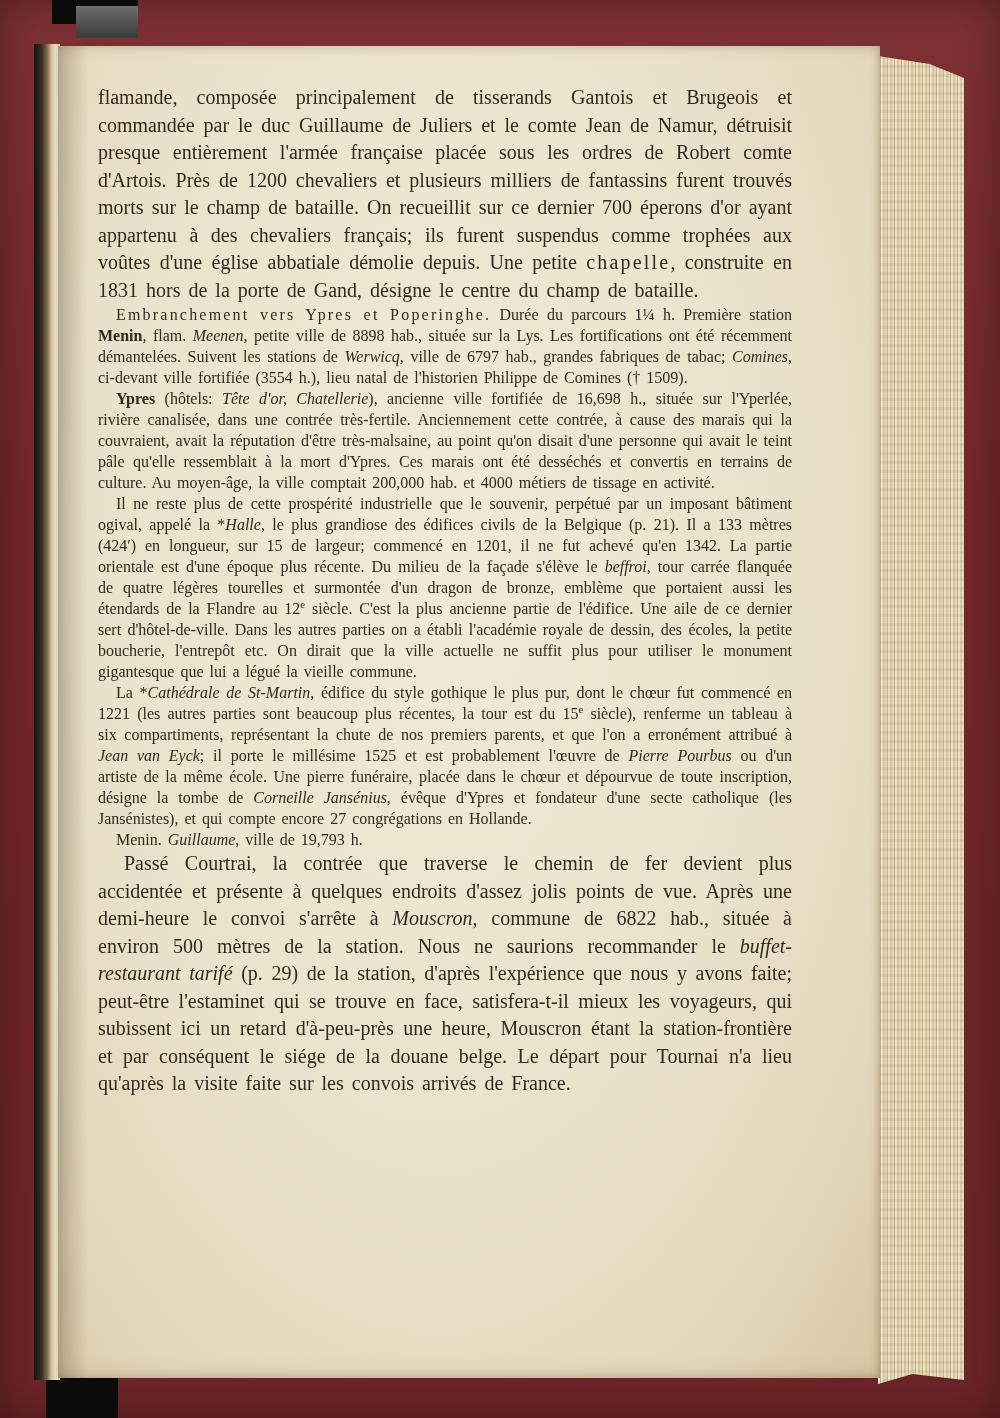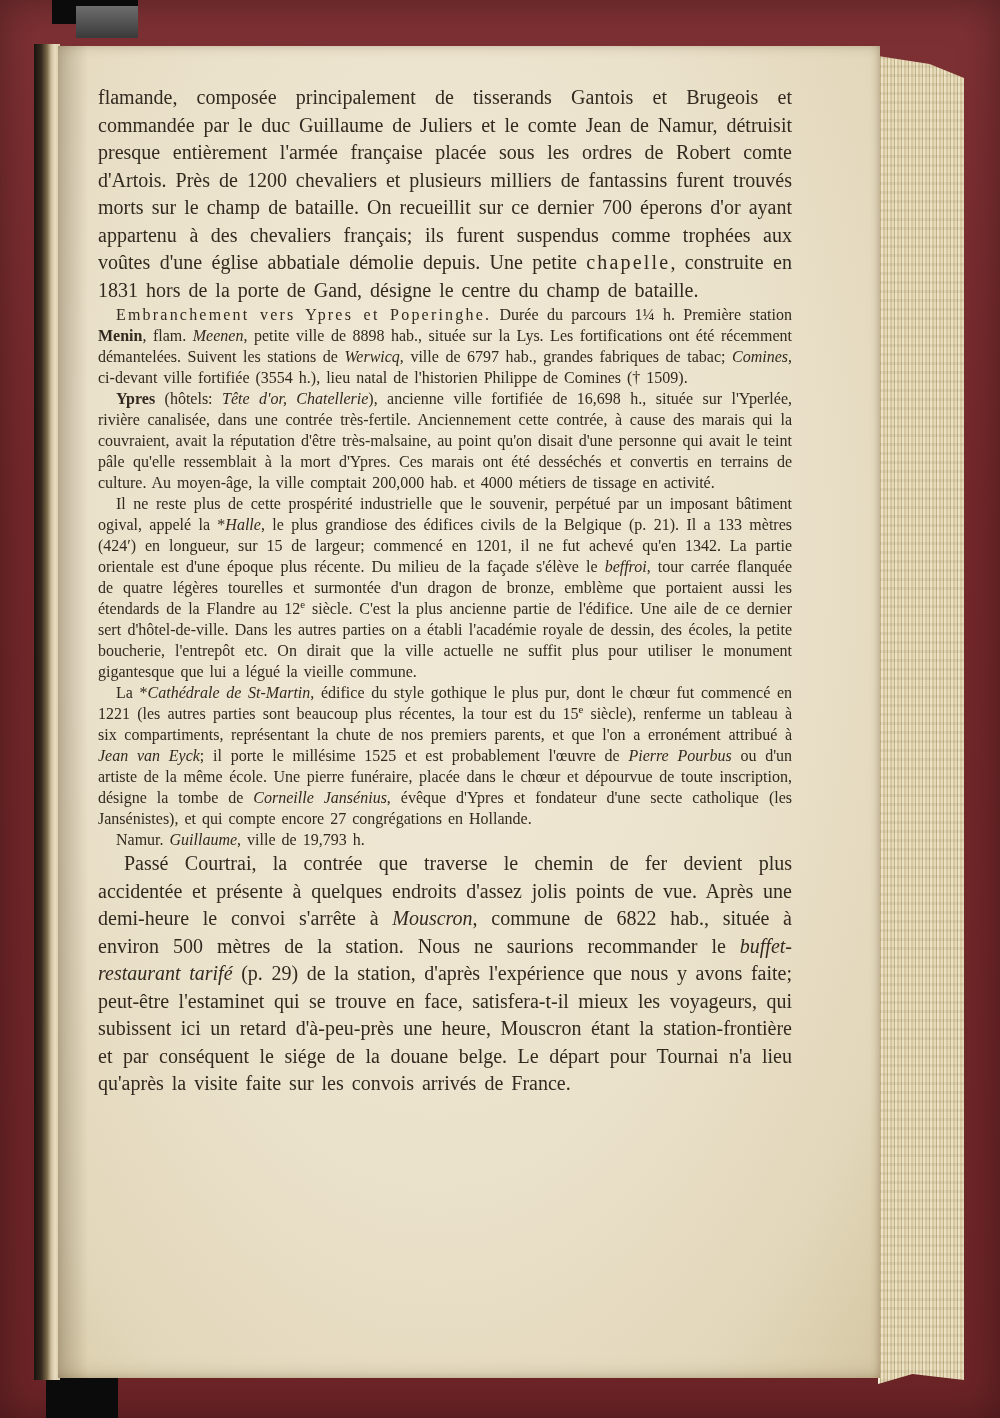--- a/index.html
+++ b/index.html
@@ -95,17 +95,17 @@
 <div class="page-stack"></div>
 
 <div class="page">
   <div class="content">
     <div>
         <p class="body"><span>flamande, composée principalement de tisserands Gantois et Brugeois et commandée par le duc Guillaume de Juliers et le comte Jean de Namur, détruisit presque entièrement l'armée française placée sous les ordres de Robert comte d'Artois. Près de 1200 chevaliers et plusieurs milliers de fantassins furent trouvés morts sur le champ de bataille. On recueillit sur ce dernier 700 éperons d'or ayant appartenu à des chevaliers français; ils furent suspendus comme trophées aux voûtes d'une église abbatiale démolie depuis. Une petite </span><span class="sp">chapelle</span><span>, construite en 1831 hors de la porte de Gand, désigne le centre du champ de bataille.</span></p>
         <p class="small indent"><span class="sp">Embranchement vers Ypres et Poperinghe.</span><span> Durée du parcours 1¼ h. Première station </span><span class="bd">Menin</span><span>, flam. </span><span class="it">Meenen</span><span>, petite ville de 8898 hab., située sur la Lys. Les fortifications ont été récemment démantelées. Suivent les stations de </span><span class="it">Werwicq</span><span>, ville de 6797 hab., grandes fabriques de tabac; </span><span class="it">Comines</span><span>, ci-devant ville fortifiée (3554 h.), lieu natal de l'historien Philippe de Comines († 1509).</span></p>
         <p class="small indent"><span class="bd">Ypres</span><span> (hôtels: </span><span class="it">Tête d'or, Chatellerie</span><span>), ancienne ville fortifiée de 16,698 h., située sur l'Yperlée, rivière canalisée, dans une contrée très-fertile. Anciennement cette contrée, à cause des marais qui la couvraient, avait la réputation d'être très-malsaine, au point qu'on disait d'une personne qui avait le teint pâle qu'elle ressemblait à la mort d'Ypres. Ces marais ont été desséchés et convertis en terrains de culture. Au moyen-âge, la ville comptait 200,000 hab. et 4000 métiers de tissage en activité.</span></p>
         <p class="small indent"><span>Il ne reste plus de cette prospérité industrielle que le souvenir, perpétué par un imposant bâtiment ogival, appelé la *</span><span class="it">Halle</span><span>, le plus grandiose des édifices civils de la Belgique (p. 21). Il a 133 mètres (424′) en longueur, sur 15 de largeur; commencé en 1201, il ne fut achevé qu'en 1342. La partie orientale est d'une époque plus récente. Du milieu de la façade s'élève le </span><span class="it">beffroi</span><span>, tour carrée flanquée de quatre légères tourelles et surmontée d'un dragon de bronze, emblème que portaient aussi les étendards de la Flandre au 12</span><span class="sup">e</span><span> siècle. C'est la plus ancienne partie de l'édifice. Une aile de ce dernier sert d'hôtel-de-ville. Dans les autres parties on a établi l'académie royale de dessin, des écoles, la petite boucherie, l'entrepôt etc. On dirait que la ville actuelle ne suffit plus pour utiliser le monument gigantesque que lui a légué la vieille commune.</span></p>
         <p class="small indent"><span>La *</span><span class="it">Cathédrale de St-Martin</span><span>, édifice du style gothique le plus pur, dont le chœur fut commencé en 1221 (les autres parties sont beaucoup plus récentes, la tour est du 15</span><span class="sup">e</span><span> siècle), renferme un tableau à six compartiments, représentant la chute de nos premiers parents, et que l'on a erronément attribué à </span><span class="it">Jean van Eyck</span><span>; il porte le millésime 1525 et est probablement l'œuvre de </span><span class="it">Pierre Pourbus</span><span> ou d'un artiste de la même école. Une pierre funéraire, placée dans le chœur et dépourvue de toute inscription, désigne la tombe de </span><span class="it">Corneille Jansénius</span><span>, évêque d'Ypres et fondateur d'une secte catholique (les Jansénistes), et qui compte encore 27 congrégations en Hollande.</span></p>
-        <p class="small indent"><span>Namur. </span><span class="it">Guillaume</span><span>, ville de 19,793 h.</span></p>
+        <p class="small indent"><span>Menin. </span><span class="it">Guillaume</span><span>, ville de 19,793 h.</span></p>
         <p class="body indent"><span>Passé Courtrai, la contrée que traverse le chemin de fer devient plus accidentée et présente à quelques endroits d'assez jolis points de vue. Après une demi-heure le convoi s'arrête à </span><span class="it">Mouscron</span><span>, commune de 6822 hab., située à environ 500 mètres de la station. Nous ne saurions recommander le </span><span class="it">buffet-restaurant tarifé</span><span> (p. 29) de la station, d'après l'expérience que nous y avons faite; peut-être l'estaminet qui se trouve en face, satisfera-t-il mieux les voyageurs, qui subissent ici un retard d'à-peu-près une heure, Mouscron étant la station-frontière et par conséquent le siége de la douane belge. Le départ pour Tournai n'a lieu qu'après la visite faite sur les convois arrivés de France.</span></p>
       </div>
   </div>
 </div>
 
 </body></html>

